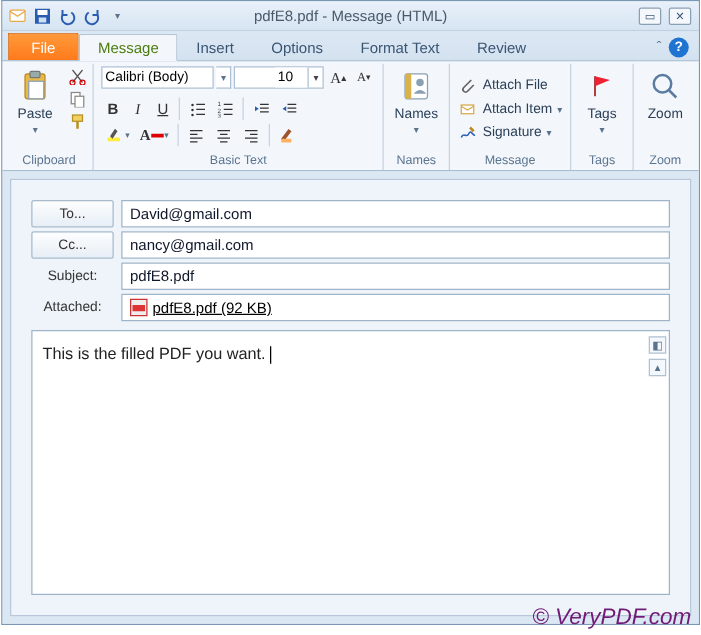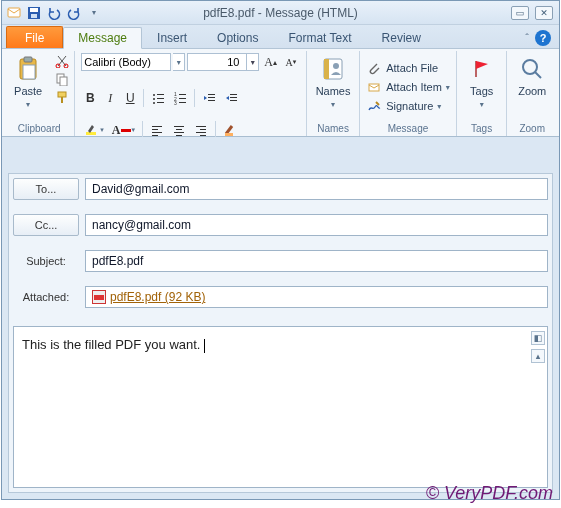--- a/index.html
+++ b/index.html
@@ -109,36 +109,36 @@
     padding:2px 4px; min-width:40px;
   }
   .bigbtn .icobox { width:28px; height:28px; display:flex; align-items:center; justify-content:center;}
   .bigbtn .lbl { font-size:11px; color:#2a3f58; text-align:center; line-height:12px;}
   .smallcol { display:flex; flex-direction:column; gap:2px; justify-content:center;}
   .small-ic { width:16px; height:16px; display:flex; align-items:center; justify-content:center; font-size:11px; color:#3a5573;}
   .font-row { display:flex; gap:2px; align-items:center; margin-bottom:4px;}
   .font-row select, .font-row input { font-size:11px; border:1px solid #adc0d3; background:#fff; height:18px;}
   .fontname { width:90px; padding:0 2px;}
   .fontsize-box { display:flex; align-items:center; border:1px solid #adc0d3; background:#fff; height:18px;}
-  .fontsize-box input{ border:none; width:26px; text-align:center; padding:0 2px; height:16px;margin-left:32px;}
+  .fontsize-box input{ border:none; width:26px; text-align:left; padding:0 2px; height:16px;margin-left:32px;}
   .fontsize-box .arw{ width:12px; height:16px; border-left:1px solid #adc0d3; display:flex; align-items:center; justify-content:center; font-size:8px; color:#445;}
   .btnrow { display:flex; gap:2px;}
   .tbtn { min-width:18px; height:18px; border:1px solid transparent; display:flex; align-items:center; justify-content:center; font-size:12px; color:#333; padding:0 2px; border-radius:2px;}
   .sep { width:1px; height:18px; background:#c6d4e2; margin:0 2px;}
   .incl-item { display:flex; align-items:center; gap:4px; font-size:11px; color:#2a3f58; padding:1px 0; white-space:nowrap;}
   .incl-item .ico16 { width:16px; height:16px; display:flex; align-items:center; justify-content:center;}
   
   .compose-wrap { flex:1; padding:6px; background:#dbe7f3; display:flex; flex-direction:column;}
-  .compose { background:#eef4fa; border:1px solid #b6c8d9; padding:4px; display:flex; flex-direction:column; gap:14px; flex:1;margin-top:30px;}
+  .compose { background:#eef4fa; border:1px solid #b6c8d9; padding:16px; display:flex; flex-direction:column; gap:3px; flex:1;}
   .field-row { display:flex; align-items:center; gap:6px;}
   .field-label { width:66px; text-align:center; font-size:11px; color:#333;}
   .field-btn { width:66px; height:22px; border:1px solid #a8bacb; background:linear-gradient(#fdfefe,#e7eef6); font-size:11px; color:#333; display:flex; align-items:center; justify-content:center; border-radius:2px;}
   .field-input { flex:1; height:22px; border:1px solid #9fb4c8; background:#fff; padding:0 6px; font-size:12px; color:#0f172a;}
   .attach-box { flex:1; height:22px; border:1px solid #9fb4c8; background:#fff; padding:0 6px; display:flex; align-items:center; gap:4px;}
-  .attach-link { color:#a16207; text-decoration:underline; font-size:12px;}
+  .attach-link { color:#000000; text-decoration:underline; font-size:12px;}
   .pdf-ico { width:14px; height:14px; background:#eee; border:1px solid #c33; position:relative;}
   .pdf-ico::before{ content:""; position:absolute; left:1px; right:1px; top:4px; height:5px; background:#d33;}
   .body-area { flex:1; border:1px solid #9fb4c8; background:#fff; margin-top:4px; padding:10px 8px; font-size:13px; color:#222; position:relative; overflow:auto;}
   .body-area .cursor { display:inline-block; width:1px; height:14px; background:#000; vertical-align:middle; margin-left:4px;}
   .right-rail { position:absolute; right:2px; top:4px; width:14px; display:flex; flex-direction:column; gap:4px;}
   .right-rail .rbtn{ width:14px; height:14px; border:1px solid #b0c2d3; background:#f4f8fc; font-size:9px; color:#5a738c; display:flex; align-items:center; justify-content:center;}
   .watermark { position:absolute; bottom:4px; right:8px; font-size:18px; color:#701a75; font-style:italic;}
   svg { display:block; }
 </style>
 </head>
@@ -228,21 +228,21 @@
                 <rect x="3" y="2" width="8" height="5" fill="#f0d060" stroke="#b89020"></rect>
                 <rect x="6" y="7" width="2" height="6" fill="#b89020"></rect>
               </svg>
             </span>
         </div>
       </div>
       <div class="group-label">Clipboard</div>
     </div>
 
     <div class="group" style="flex:0 0 auto;">
-      <div class="group-body" style="flex-direction:column; gap:14px; align-items:flex-start;">
+      <div class="group-body" style="flex-direction:column; gap:3px; align-items:flex-start;">
         <div class="font-row">
           <input class="fontname" value="Calibri (Body)" style="">
           <span style="font-size:8px;color:#5a738c; border:1px solid #adc0d3; border-left:none; height:18px; width:12px; display:flex;align-items:center;justify-content:center; background:#fff;">▾</span>
           <div class="fontsize-box">
             <input value="10" style="">
             <span class="arw">▾</span>
           </div>
           <span class="tbtn" style="font-family:serif;">A<sup style="font-size:8px;">▴</sup></span>
           <span class="tbtn" style="font-family:serif; font-size:10px;">A<sup style="font-size:7px;">▾</sup></span>
         </div>

